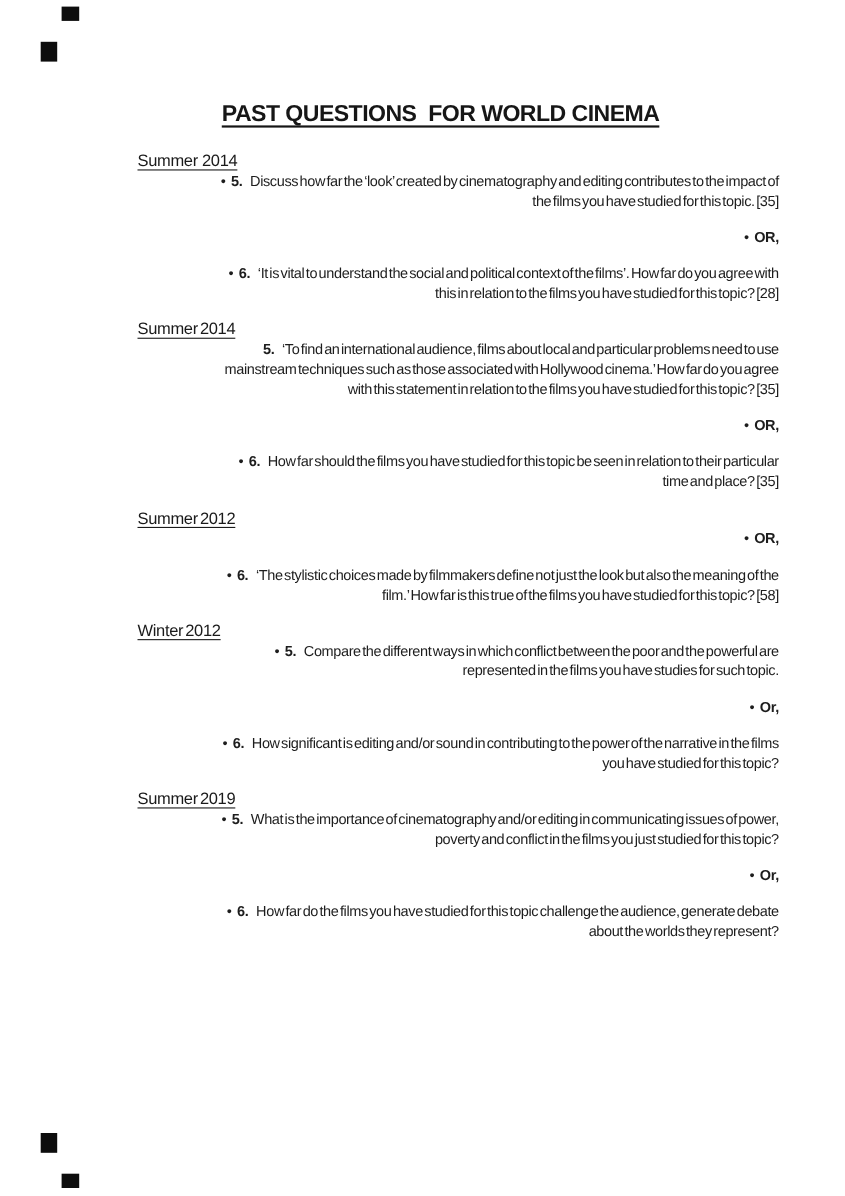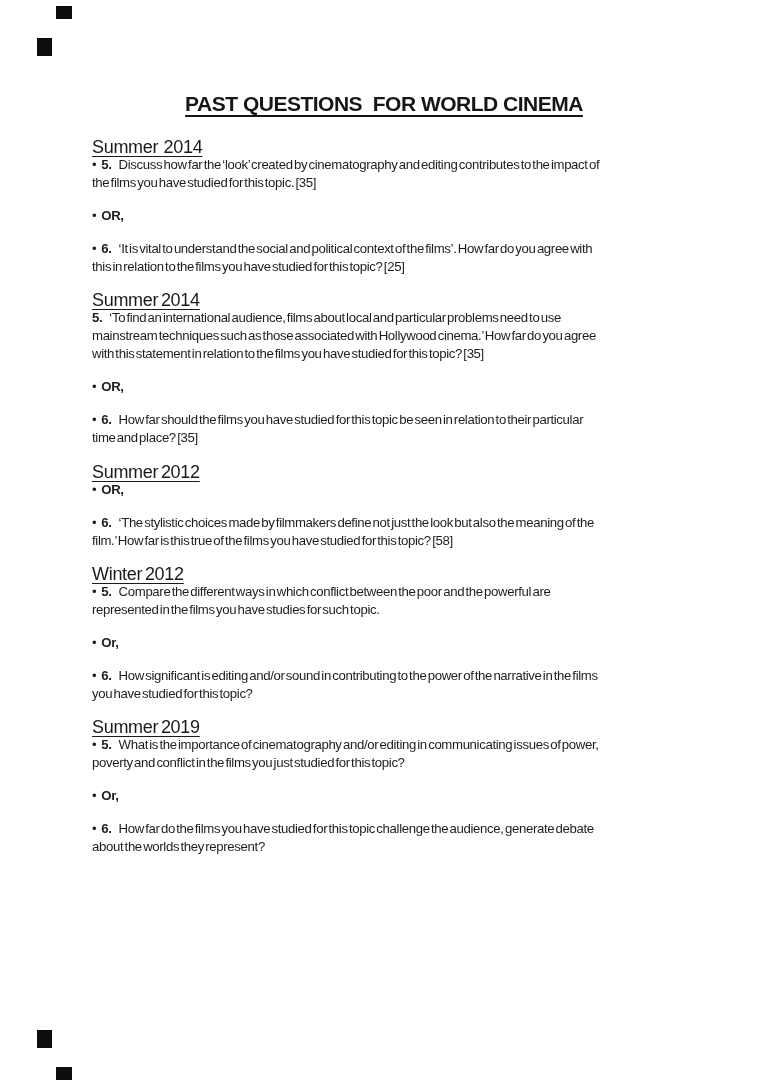--- a/index.html
+++ b/index.html
@@ -6,20 +6,21 @@
   html, body { background: #ffffff; }
   .page {
     position: relative;
     width: 768px;
     height: 1087px;
     background: #ffffff;
     overflow: hidden;
     font-family: "Liberation Sans", sans-serif;
     color: #1d1d1d;
     padding-top: 91px;
+    padding-left: 33px;
   }
   .corner-mark {
     position: absolute;
     background: #0d0d0d;
   }
   .mark-top-a { left: 56px; top: 6px;    width: 16px; height: 13px; }
   .mark-top-b { left: 37px; top: 38px;   width: 15px; height: 18px; }
   .mark-bot-b { left: 37px; top: 1030px; width: 15px; height: 18px; }
   .mark-bot-a { left: 56px; top: 1067px; width: 16px; height: 13px; }
   .title {
@@ -37,30 +38,30 @@
   }
   .content {
     padding-left: 92px;
     padding-right: 60px;
     font-size: 13.2px;
     line-height: 18px;
     letter-spacing: -0.35px;
     word-spacing: -2px;
   }
   .heading {
-    font-size: 18px;
+    font-size: 15px;
     line-height: 18px;
     letter-spacing: -0.3px;
     text-decoration: underline;
     text-decoration-thickness: 1px;
     text-underline-offset: 3px;
     white-space: pre-wrap;
     color: #1a1a1a;
   }
-  .q { margin: 0 0 15px 0; }
+  .q { margin: 0 0 15px 0; text-align: right; }
   .bullet { margin-right: 5px; }
   .bullet:empty { display: none; margin: 0; }
   .qnum { margin-right: 7px; font-weight: bold; }
   .or-label { font-weight: bold; }
   .qtext { white-space: pre-wrap; }
   .extra-gap { margin-top: 16px; }
   section { margin: 0; }
 </style>
 </head>
 <body>
@@ -75,21 +76,21 @@
   <h1 class="title">PAST QUESTIONS  FOR WORLD CINEMA</h1>
 
   <div class="content">
 
     <section>
       <div class="heading">Summer  2014</div>
       <p class="q"><span class="bullet">•</span><b class="qnum">5.</b><span class="qtext">Discuss how far the ‘look’ created by cinematography and editing contributes to the impact of
 the films you have studied for this topic. [35]</span></p>
       <p class="q"><span class="bullet">•</span><b class="or-label">OR,</b></p>
       <p class="q"><span class="bullet">•</span><b class="qnum">6.</b><span class="qtext">‘It is vital to understand the social and political context of the films’. How far do you agree with
-this in relation to the films you have studied for this topic? [25]</span></p>
+this in relation to the films you have studied for this topic? [28]</span></p>
     </section>
 
     <section>
       <div class="heading">Summer 2014</div>
       <p class="q"><b class="qnum">5.</b><span class="qtext">‘To find an international audience, films about local and particular problems need to use
 mainstream techniques such as those associated with Hollywood cinema.’ How far do you agree
 with this statement in relation to the films you have studied for this topic? [35]</span></p>
       <p class="q"><span class="bullet">•</span><b class="or-label">OR,</b></p>
       <p class="q"><span class="bullet">•</span><b class="qnum">6.</b><span class="qtext">How far should the films you have studied for this topic be seen in relation to their particular
 time and place? [35]</span></p>

